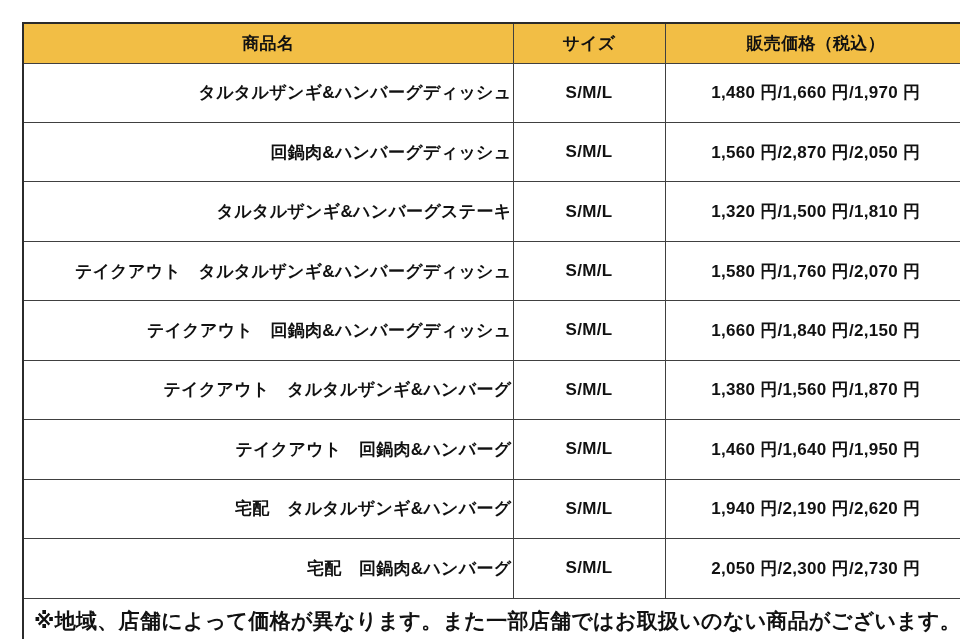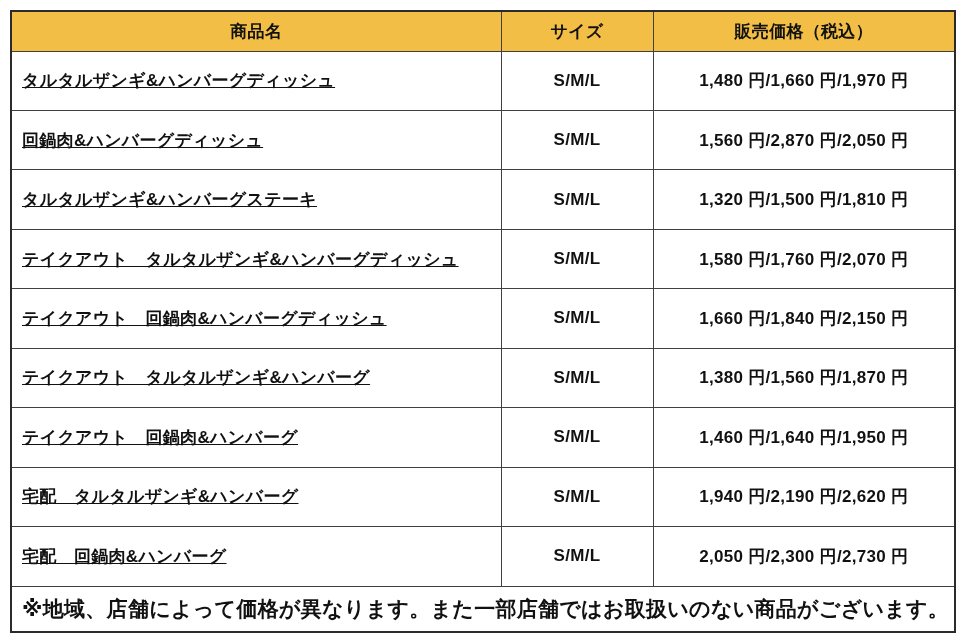--- a/index.html
+++ b/index.html
@@ -6,21 +6,21 @@
     margin: 0;
     padding: 0;
     background: #ffffff;
     font-family: "Liberation Sans", "DejaVu Sans", sans-serif;
   }
   .page {
     width: 960px;
     height: 639px;
     background: #ffffff;
     box-sizing: border-box;
-    padding: 10px;
+    padding: 22px;
   }
   table.price-table {
     width: 944px;
     height: 623px;
     border-collapse: collapse;
     table-layout: fixed;
     border: 2px solid #2b2b2b;
     font-weight: bold;
     color: #111111;
   }
@@ -38,24 +38,23 @@
     white-space: nowrap;
   }
   thead tr { height: 40px; }
   thead th {
     background: #F2BE45;
     text-align: center;
     vertical-align: middle;
   }
   tbody tr { height: 44.75px; }
   td.cell-name {
-    text-align: left;
+    text-align: right;
     padding-left: 10px;
     vertical-align: middle;
-    text-decoration: underline;
   }
   td.cell-size, td.cell-price {
     text-align: center;
     vertical-align: middle;
   }
   tr.footnote-row { height: 46px; }
   td.cell-footnote {
     text-align: left;
     padding-left: 10px;
     vertical-align: middle;

